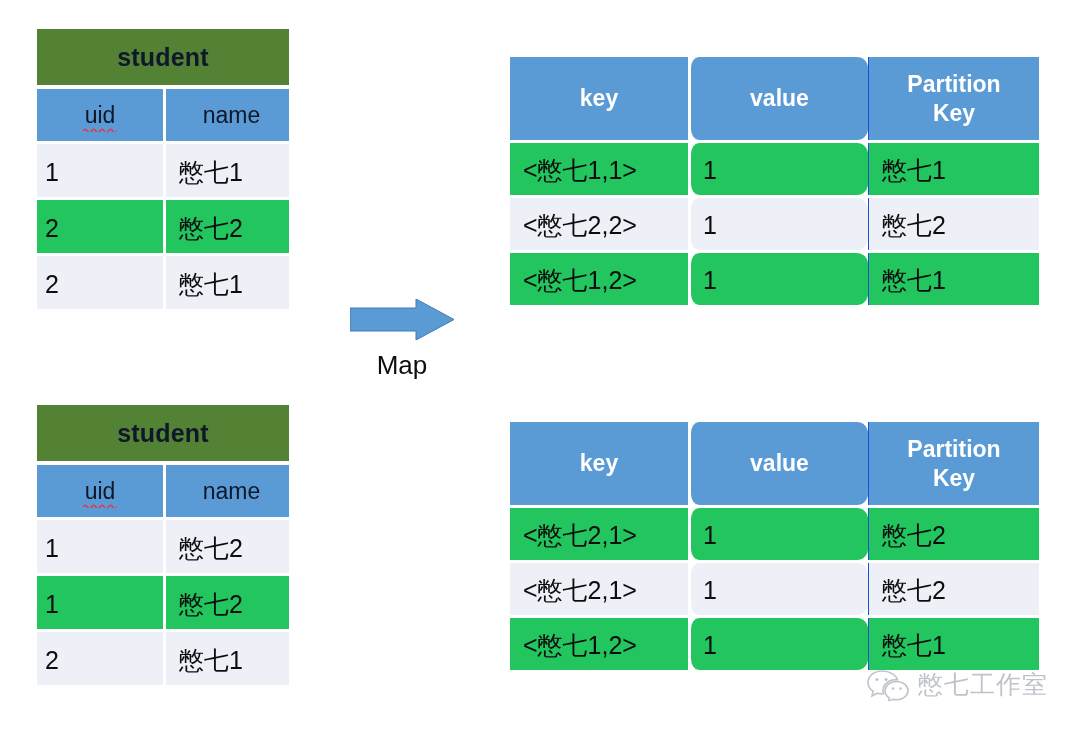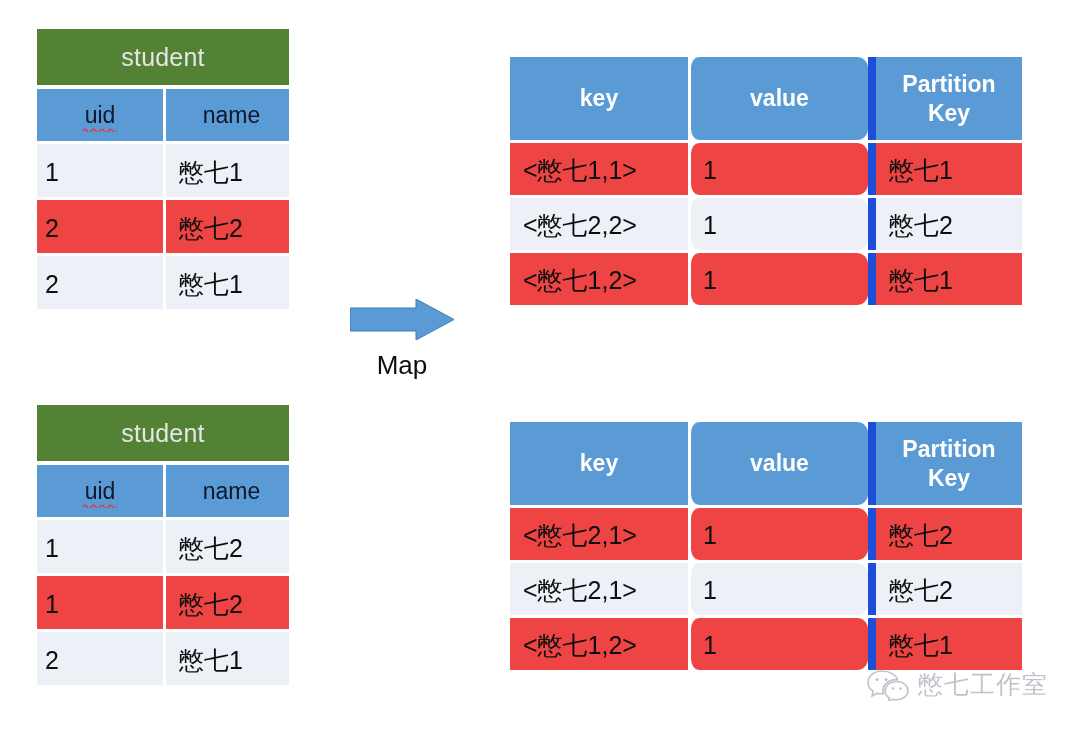--- a/index.html
+++ b/index.html
@@ -21,22 +21,22 @@
     inset: 0;
   }
 
   
   .tbl {
     position: absolute;
     box-sizing: border-box;
   }
   .tbl-title {
     background: #548235;
-    color: #e5e5e5;
-    font-weight: normal;
+    color: #0f172a;
+    font-weight: bold;
     font-size: 25px;
     text-align: center;
     line-height: 56px;
     height: 56px;
     letter-spacing: 0.2px;
   }
   .tbl-gap {
     height: 4px;
     background: #ffffff;
   }
@@ -93,21 +93,21 @@
     width: 34px;
     height: 5px;
   }
 
   
   .kv-tbl { width: 537px; }
   .kv-tbl .row-head { height: 83px; }
   .kv-tbl .row-body { height: 55px; }
   .kv-tbl .c-key   { width: 178px; }
   .kv-tbl .c-value { width: 180px; border-left: 3px solid #ffffff; border-radius: 11px; }
-  .kv-tbl .c-pkey  { width: 154px; border-left: 8px solid #1d4ed8; }
+  .kv-tbl .c-pkey  { width: 171px; border-left: 1px solid #1d4ed8; }
 
   .kv-tbl .row-head .cell {
     font-size: 23px;
     font-weight: bold;
     text-align: center;
     color: #ffffff;
     display: flex;
     align-items: center;
     justify-content: center;
     line-height: 1.25;
@@ -116,21 +116,21 @@
     font-size: 25px;
     color: #0d0d0d;
     line-height: 55px;
     padding-left: 12px;
   }
   .kv-tbl .row-body .c-key { padding-left: 13px; }
   .kv-tbl .row-body .c-value { padding-left: 12px; }
   .kv-tbl .row-body .c-pkey { padding-left: 13px; }
 
   
-  .stripe-a .cell { background: #ef4444; }
+  .stripe-a .cell { background: #22c55e; }
   .stripe-b .cell { background: #EDF1F7; }
 
   
   .arrow-wrap {
     position: absolute;
     left: 350px;
     top: 299px;
     width: 104px;
     height: 41px;
   }

